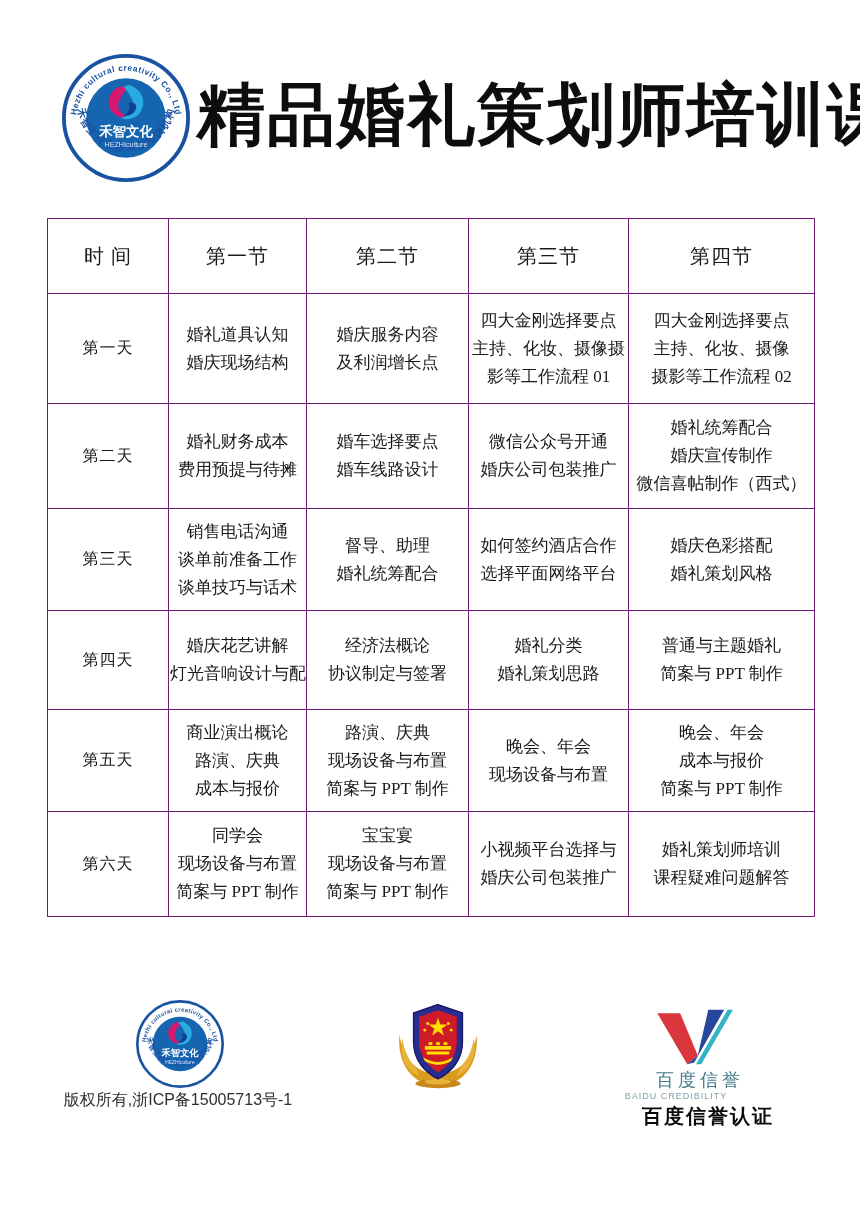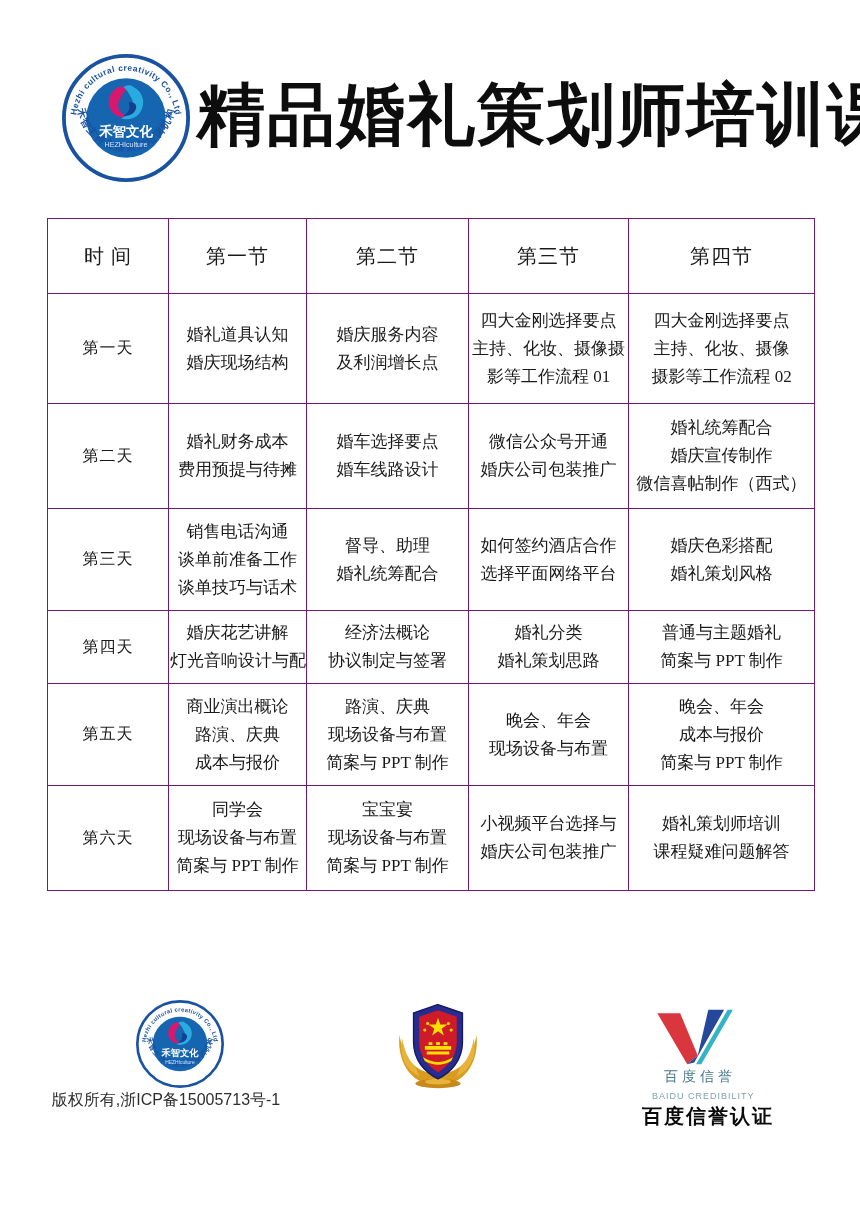--- a/index.html
+++ b/index.html
@@ -26,35 +26,35 @@
     padding:2px 1px;overflow:hidden;
   }
   table.course th{font-size:20px;font-weight:400;letter-spacing:1px;height:70px;}
   td.day-cell{font-size:16px;vertical-align:top;padding-top:26px;letter-spacing:1px;}
   td.course-cell{font-size:17px;}
   td.course-cell div{line-height:28px;white-space:nowrap;}
   
   .foot{position:absolute;font-family:"Liberation Sans","DejaVu Sans",sans-serif;}
   .logo-small{left:136px;top:1000px;width:88px;height:88px;}
   .copyright{
-    left:46px;top:1090px;width:240px;text-align:center;
+    left:58px;top:1090px;width:240px;text-align:center;
     font-size:16px;color:#2e2e2e;letter-spacing:0px;white-space:nowrap;
   }
   .police-badge{position:absolute;left:391px;top:1000px;width:94px;height:90px;}
   .police-record{
     left:325px;top:1092px;width:260px;text-align:center;
     font-size:19px;font-weight:700;color:#0a0a0a;white-space:nowrap;
   }
   .baidu-logo{position:absolute;left:652px;top:1008px;width:88px;height:58px;}
   .baidu-cn{
     left:620px;top:1068px;width:160px;text-align:center;
-    font-size:14px;color:#46788a;letter-spacing:4px;
+    font-size:18px;color:#46788a;letter-spacing:4px;
   }
   .baidu-en{
-    left:652px;top:1091px;width:160px;text-align:left;
+    left:596px;top:1091px;width:160px;text-align:center;
     font-size:9px;color:#7fa2ad;letter-spacing:1px;
   }
   .baidu-cert{
     left:620px;top:1103px;width:176px;text-align:center;
     font-size:20px;font-weight:700;color:#0a0a0a;letter-spacing:2px;
   }
 </style>
 </head>
 <body>
 
@@ -154,21 +154,21 @@
           </td>
           <td class="course-cell">
             <div>如何签约酒店合作</div>
             <div>选择平面网络平台</div>
           </td>
           <td class="course-cell">
             <div>婚庆色彩搭配</div>
             <div>婚礼策划风格</div>
           </td>
         </tr>
-        <tr style="height: 73px;">
+        <tr style="height: 99px;">
           <td class="day-cell">第四天</td>
           <td class="course-cell">
             <div>婚庆花艺讲解</div>
             <div>灯光音响设计与配置</div>
           </td>
           <td class="course-cell">
             <div>经济法概论</div>
             <div>协议制定与签署</div>
           </td>
           <td class="course-cell">

